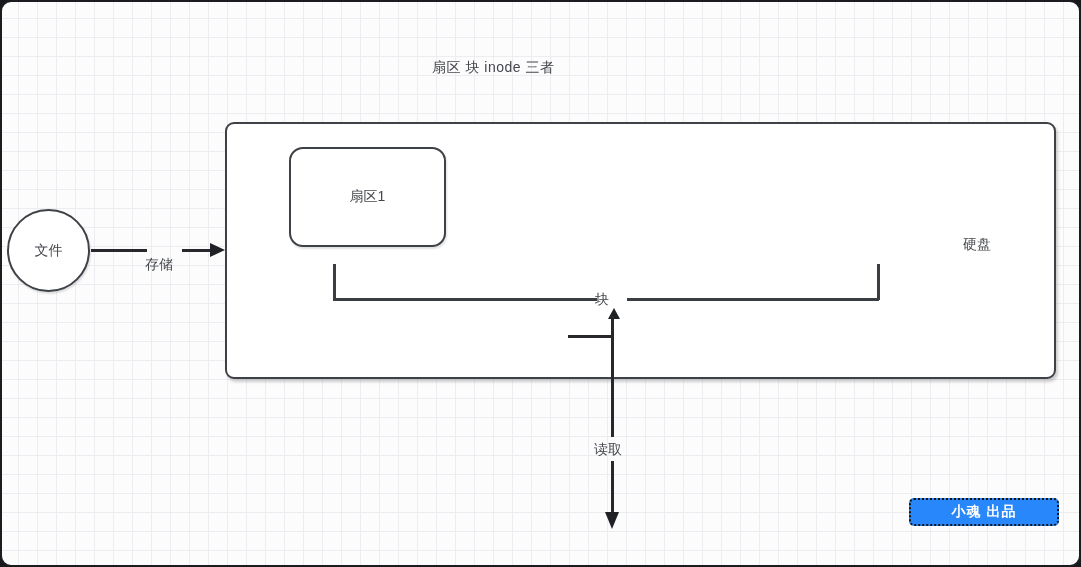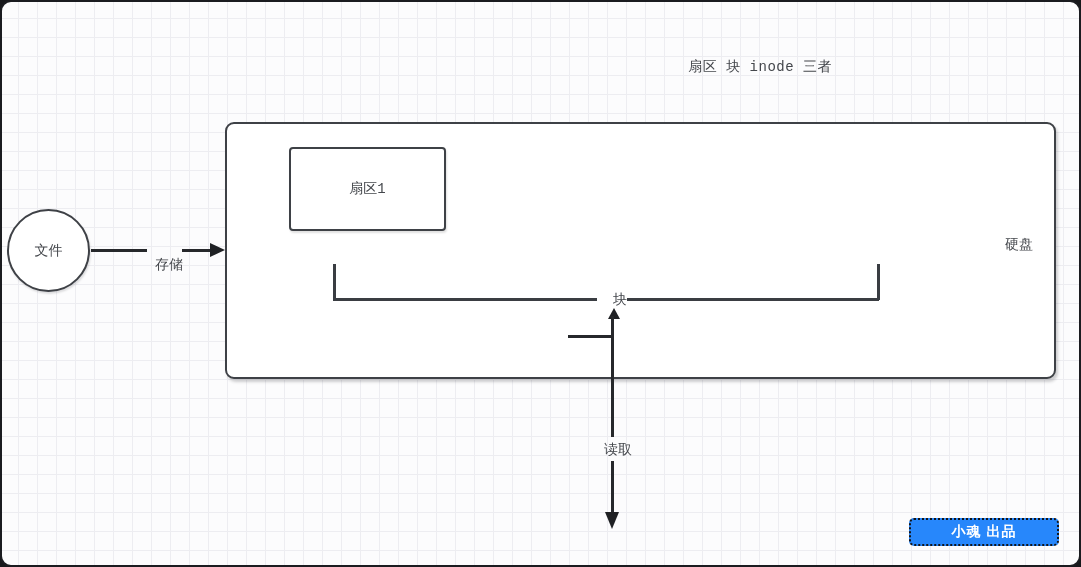--- a/index.html
+++ b/index.html
@@ -19,23 +19,22 @@
     background-image:
       linear-gradient(#ededf1 1px, transparent 1px),
       linear-gradient(90deg, #ededf1 1px, transparent 1px);
     background-size:19px 19px;
     background-position:-3px -3px;
   }
   .abs{position:absolute;}
   .txt{
     color:#44474c;
     font-size:14px;
-    text-align:right;
+    text-align:left;
     white-space:nowrap;
-    font-family:Liberation Mono, monospace;
   }
   .shape{
     box-sizing:border-box;
     border:2.5px solid #3e4146;
     background:#fff;
     display:flex;align-items:center;justify-content:center;
   }
   .hline{height:2.5px;background:#26282b;}
   .vline{width:2.5px;background:#26282b;}
   .bracket-line{background:#3a3d42;}
@@ -64,39 +63,38 @@
     border-radius:50%;
     box-shadow:1px 2px 2px rgba(40,42,46,0.15);
   }
   .disk-rect{
     left:223px;top:120px;width:831px;height:257px;
     border-radius:9px;
     display:block;
     box-shadow:2px 3px 3px rgba(40,42,46,0.22);
   }
   .sector{
-    top:23px;width:157px;height:84px;
-    border-radius:4px;
+    top:23px;width:157px;height:100px;
+    border-radius:14px;
     box-shadow:1px 2px 2px rgba(40,42,46,0.14);
   }
   .inode-box{
     left:107px;top:201px;width:236px;height:26px;
     border-radius:9px;
     box-shadow:1px 2px 2px rgba(40,42,46,0.14);
   }
   .badge{
     left:907px;top:496px;width:150px;height:28px;
     box-sizing:border-box;
     background:#2787fb;
     border:2px dotted #131519;
     border-radius:5px;
     display:flex;align-items:center;justify-content:center;
     color:#ffffff;font-size:14px;font-weight:bold;
     letter-spacing:1px;
-    margin-top:20px;
   }
 </style>
 </head>
 <body>
 
 <div class="canvas">
 
   <div class="abs txt title">
     <div>扇区 块 inode 三者</div>
   </div>

